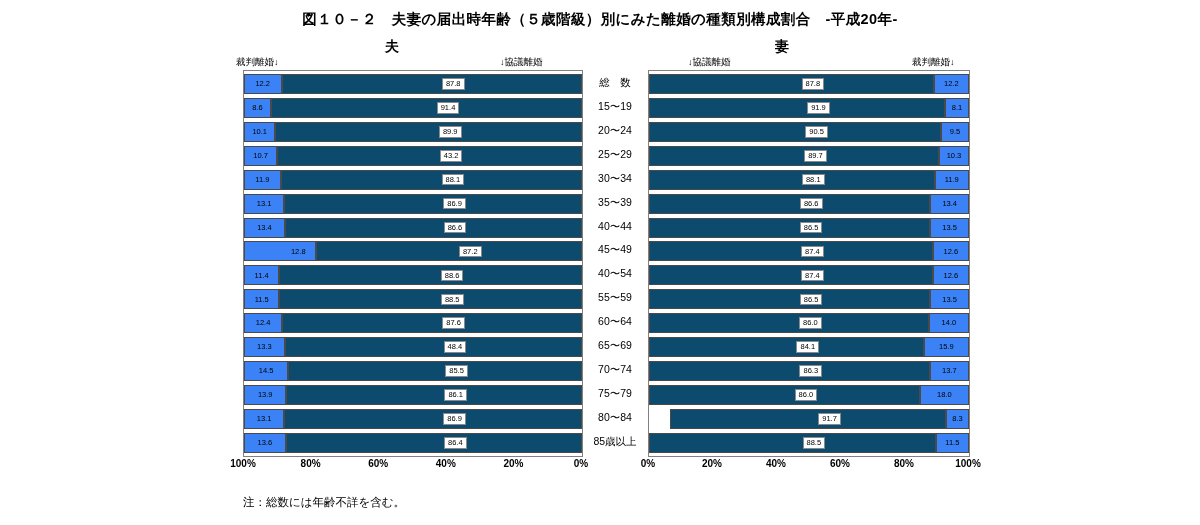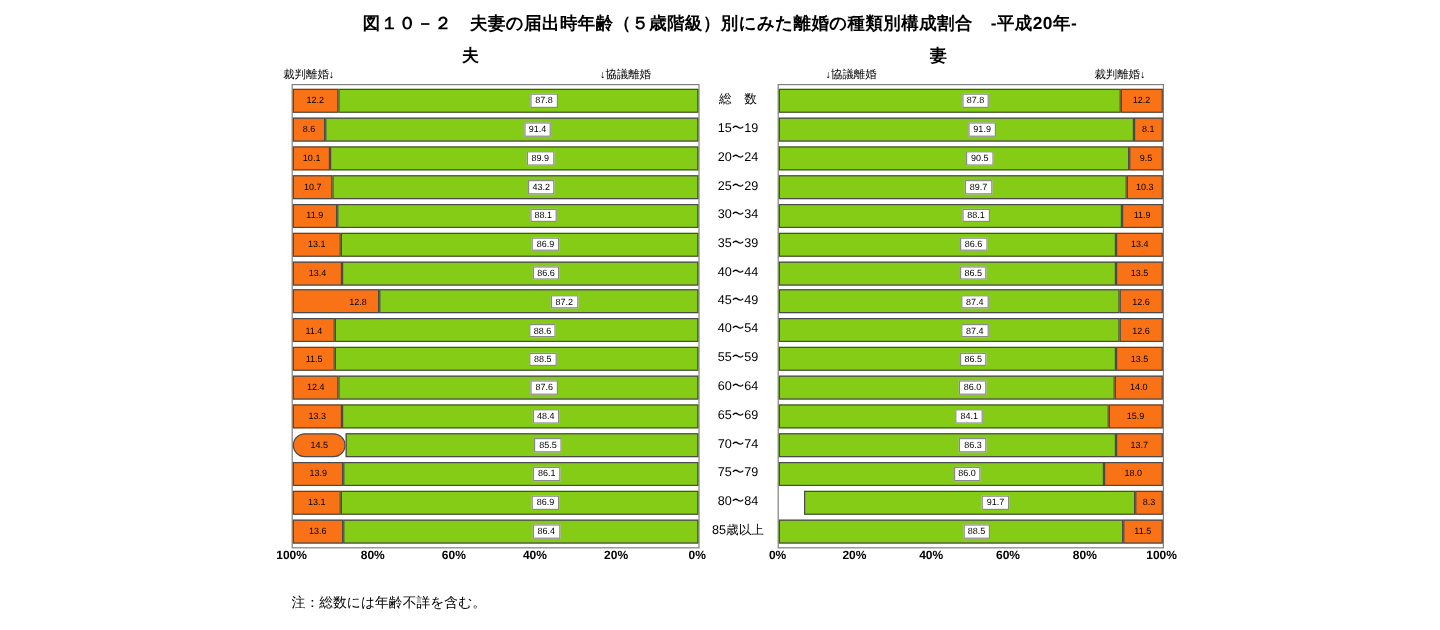--- a/index.html
+++ b/index.html
@@ -84,25 +84,25 @@
   .seg {
     position: relative;
     border: 1px solid #4a4a4a;
     box-sizing: border-box;
     display: flex;
     align-items: center;
     justify-content: center;
     overflow: hidden;
   }
   .seg.kyogi {
-    background: #84cc16;
+    background: #0c4a6e;
     padding-left: 43px;
   }
   .seg.saiban {
-    background: #f97316;
+    background: #3b82f6;
   }
   .seg .lbl {
     font-size: 7.5px;
     line-height: 1;
     color: #000;
     background: #ffffff;
     border: 1px solid #8a8a8a;
     padding: 1px 3px;
     white-space: nowrap;
   }
@@ -272,21 +272,21 @@
         </div>
         <div class="row">
           <div class="seg saiban" style="flex: 13.3 1 0%;">
             <span class="lbl">13.3</span>
           </div>
           <div class="seg kyogi" style="flex: 86.7 1 0%;">
             <span class="lbl">48.4</span>
           </div>
         </div>
         <div class="row">
-          <div class="seg saiban" style="flex: 14.5 1 0%; border-radius: 10px;">
+          <div class="seg saiban" style="flex: 14.5 1 0%;">
             <span class="lbl">14.5</span>
           </div>
           <div class="seg kyogi" style="flex: 85.5 1 0%;">
             <span class="lbl">85.5</span>
           </div>
         </div>
         <div class="row">
           <div class="seg saiban" style="flex: 13.9 1 0%;">
             <span class="lbl">13.9</span>
           </div>

